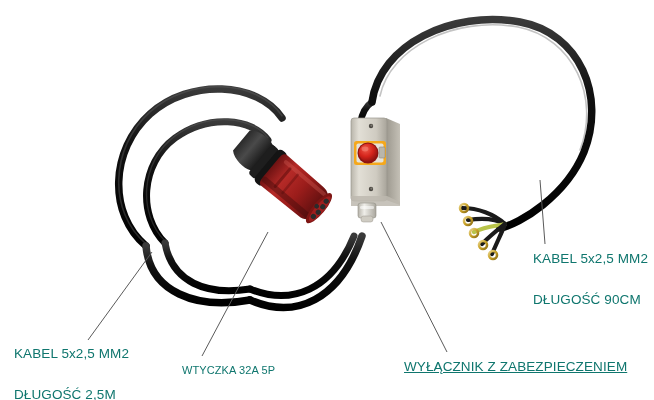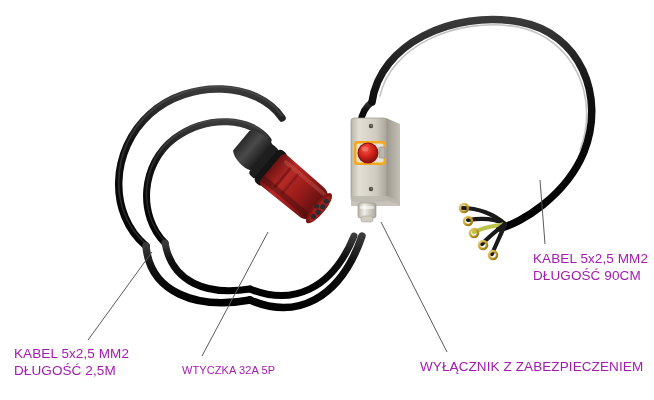--- a/index.html
+++ b/index.html
@@ -19,31 +19,31 @@
   }
   #artwork {
     position: absolute;
     left: 0;
     top: 0;
     width: 654px;
     height: 400px;
   }
   .label {
     position: absolute;
-    color: #a21caf;
+    color: #0f766e;
     font-family: "Liberation Sans", sans-serif;
     font-size: 13.5px;
     line-height: 17px;
     letter-spacing: 0.1px;
     white-space: nowrap;
   }
-  .label .line2 { display: block; }
+  .label .line2 { display: block; margin-top: 24px; }
   #label-cable-main  { left: 14px;  top: 345px; }
   #label-plug        { left: 182px; top: 362px; font-size: 11px; }
-  #label-switch      { left: 420px; top: 358px; }
+  #label-switch      { left: 404px; top: 358px; text-decoration: underline; }
   #label-cable-out   { left: 533px; top: 250px; }
 </style>
 </head>
 <body>
 
 <div id="stage">
 
   <svg id="artwork" viewBox="0 0 654 400">
     <defs>
       <linearGradient id="gradCable" x1="0" y1="0" x2="0" y2="1">

